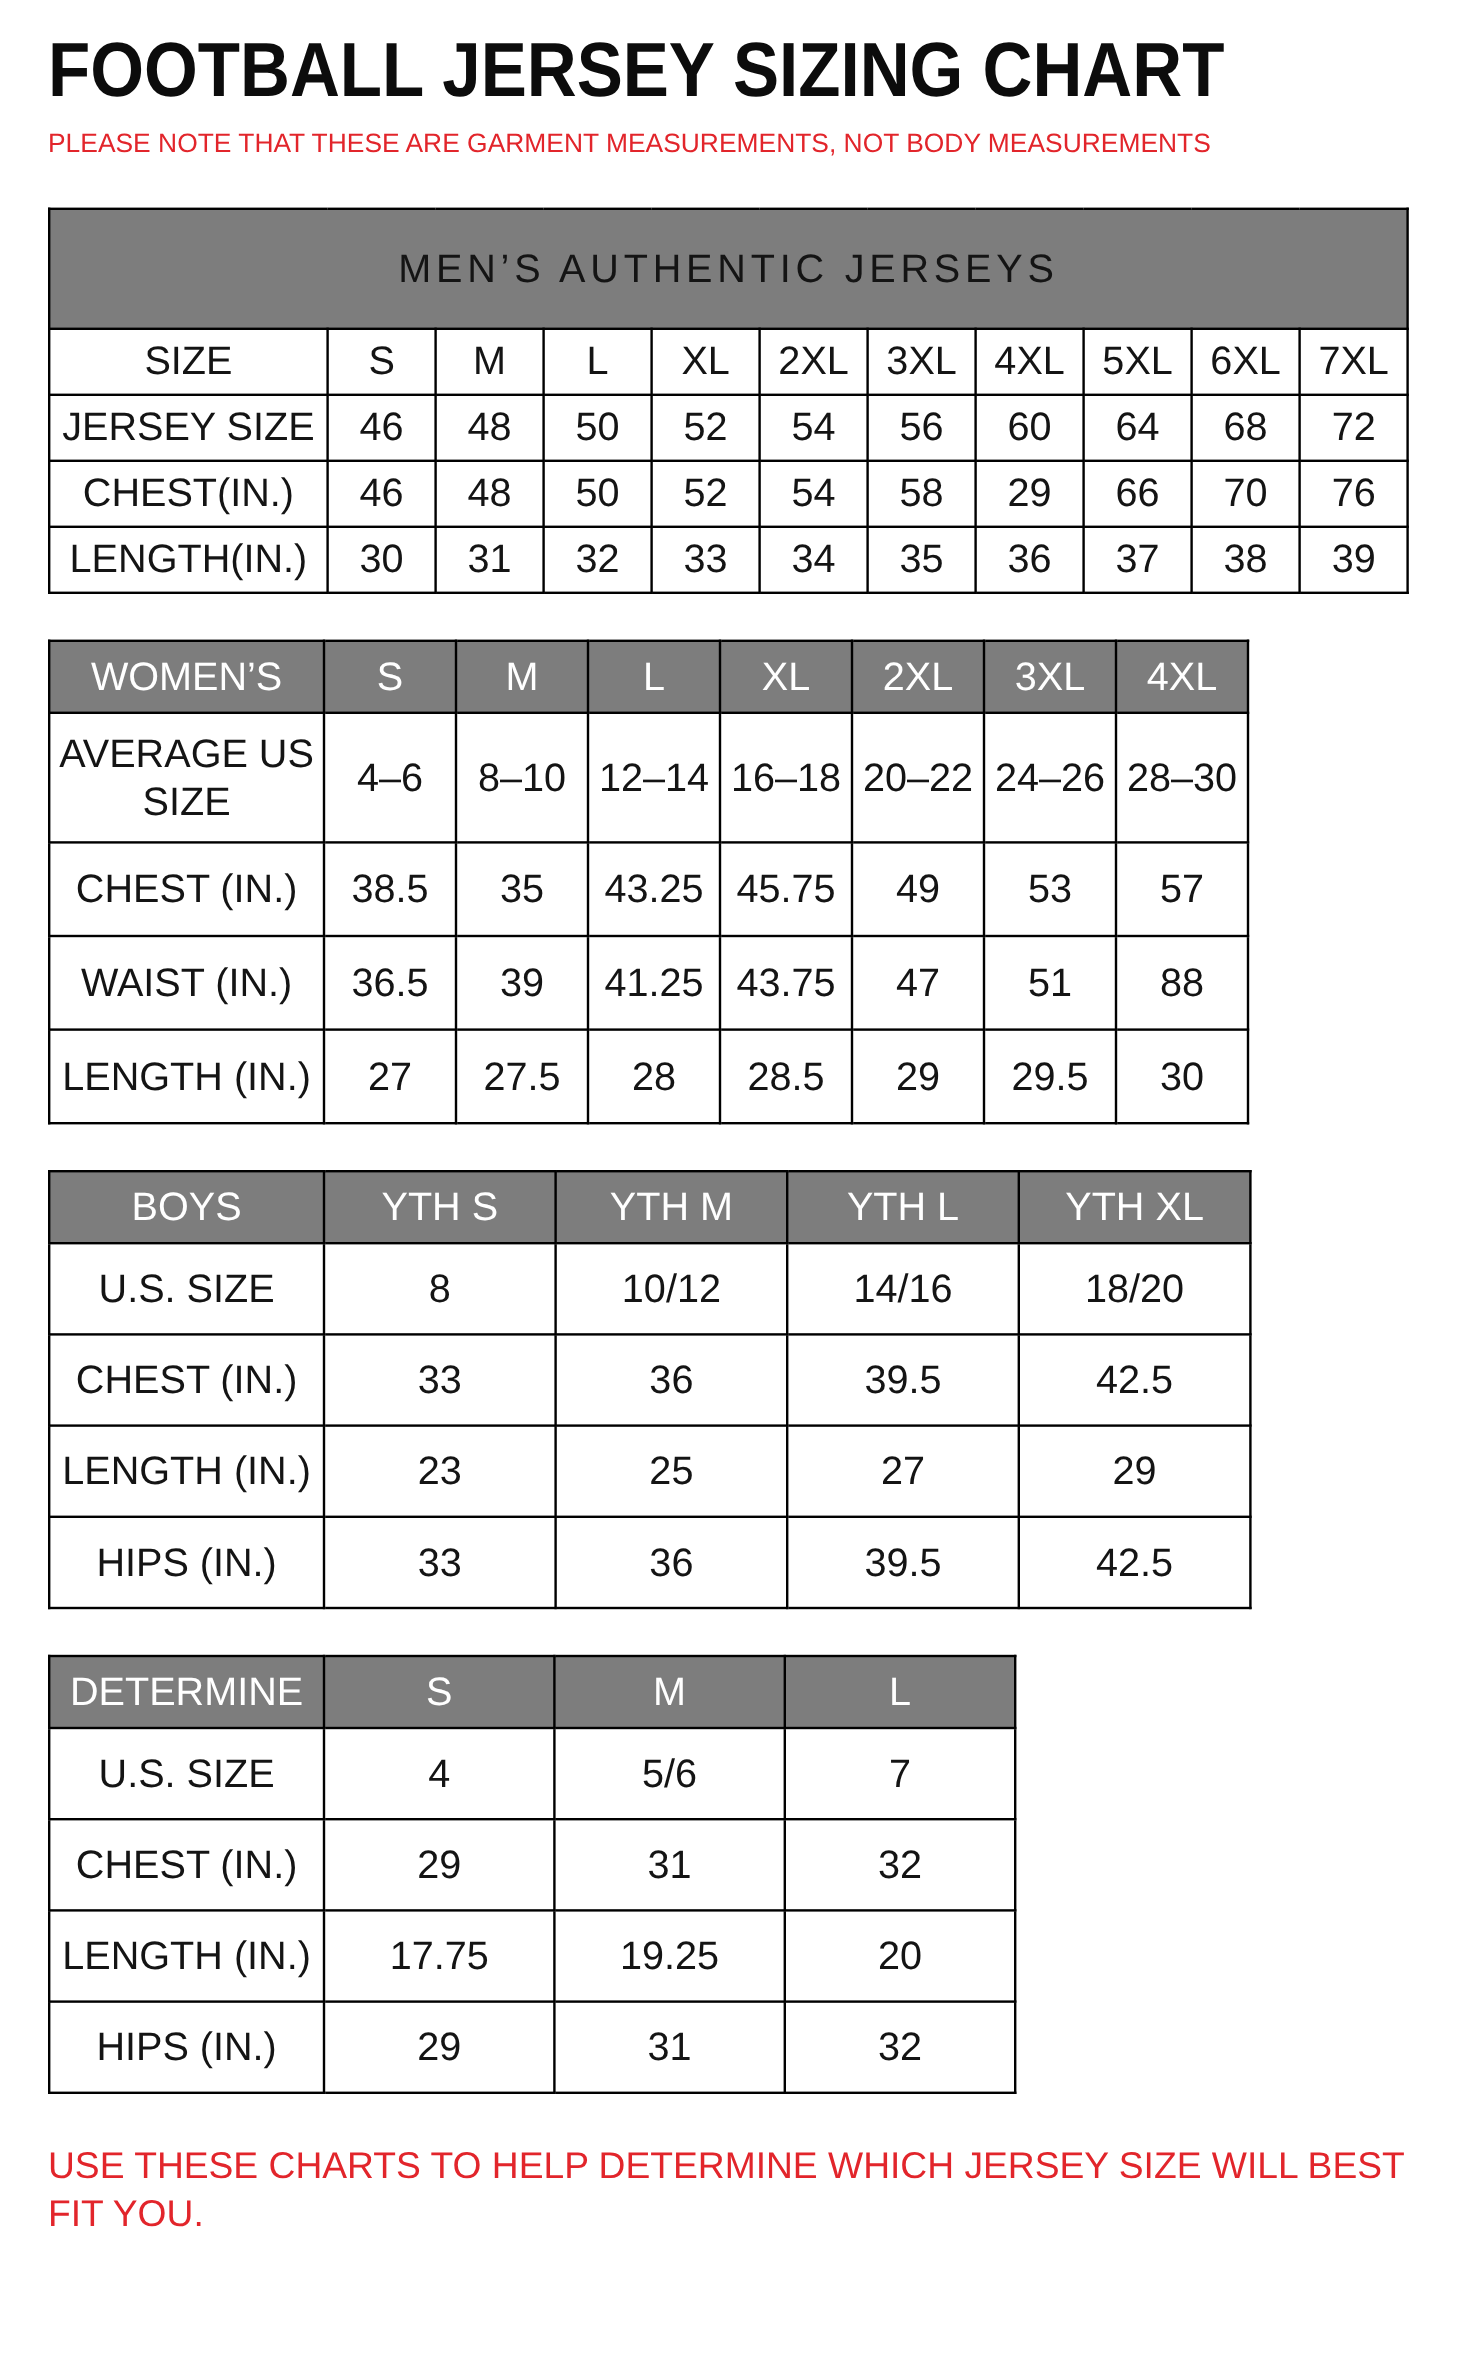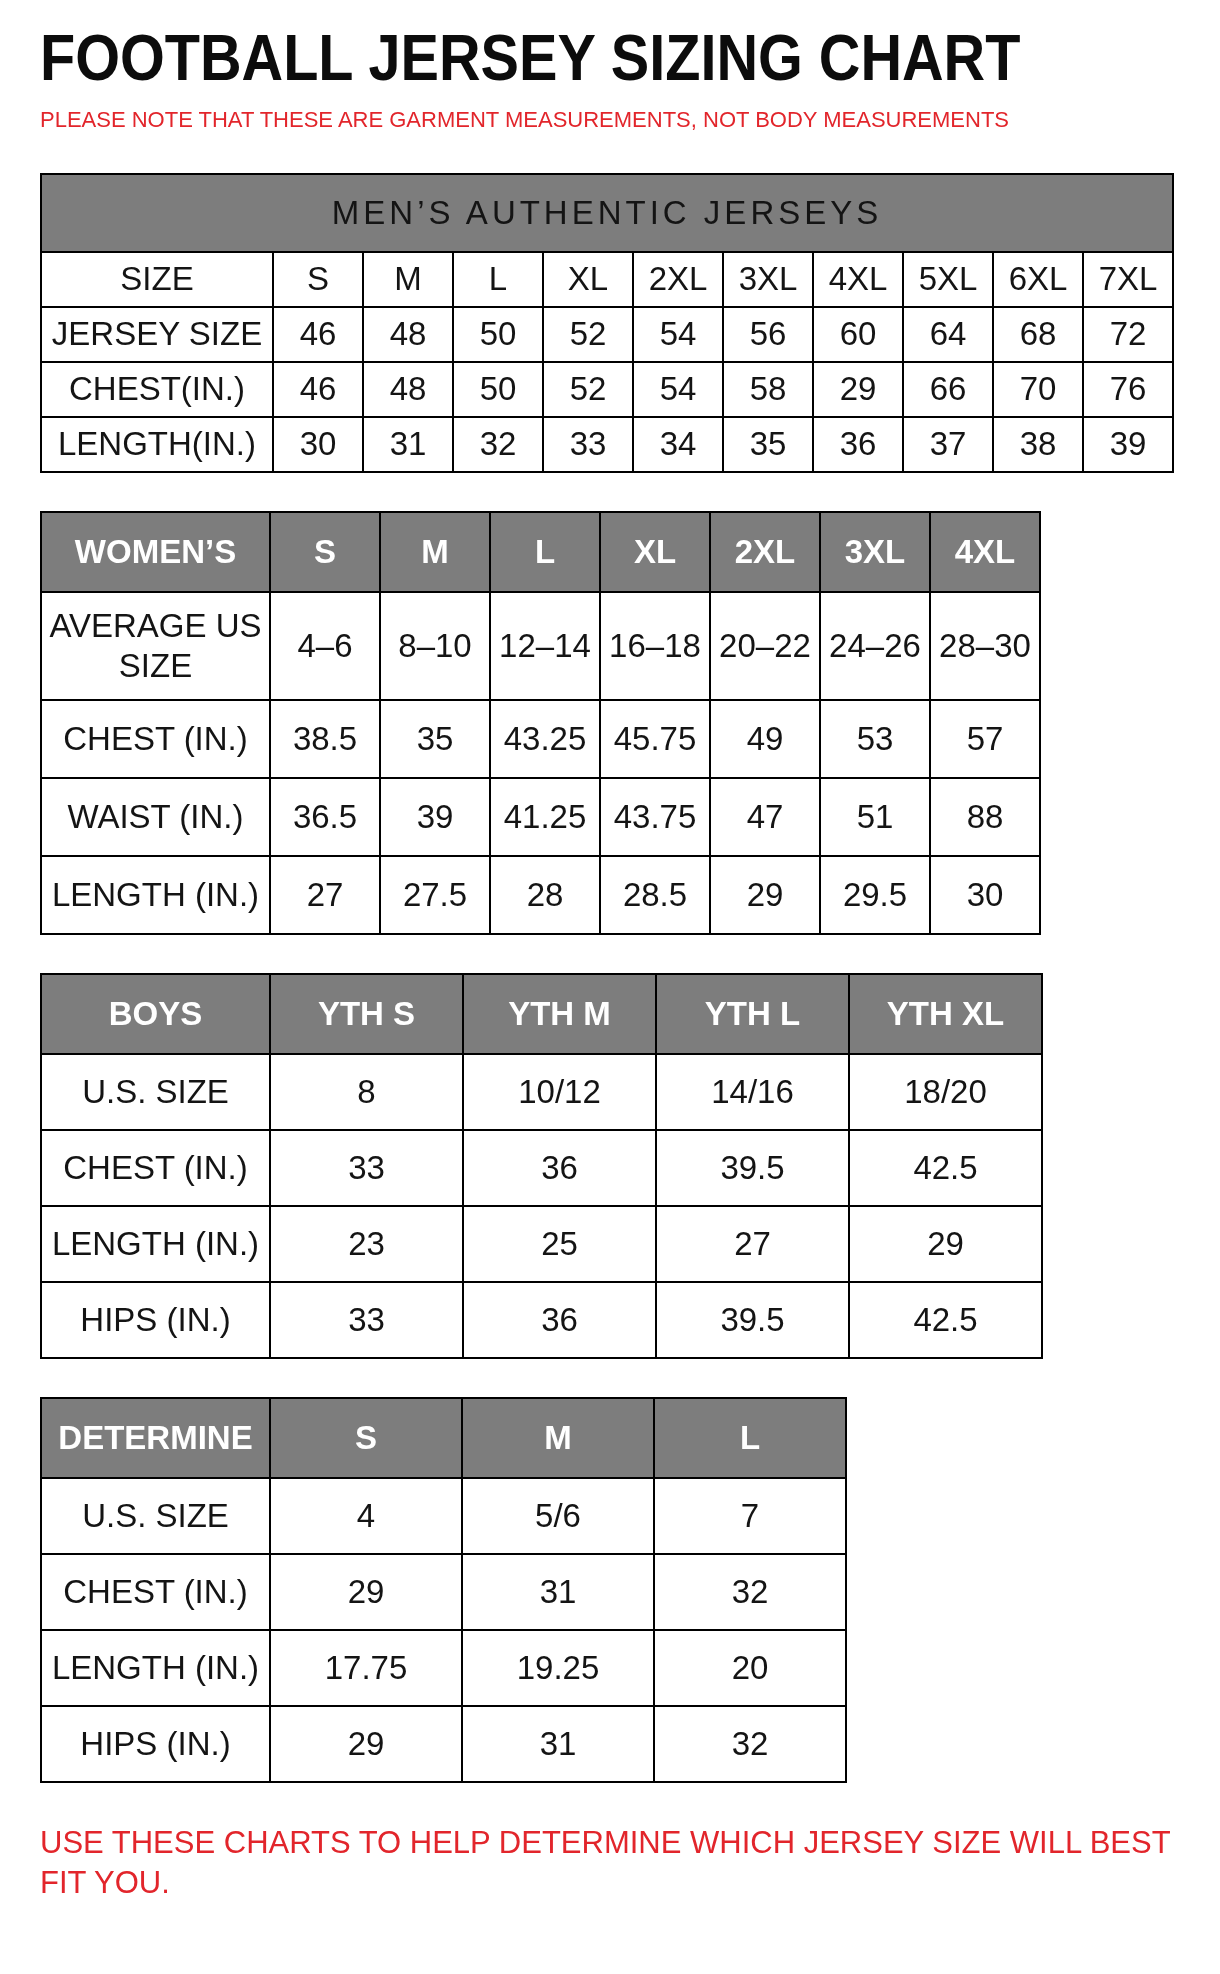--- a/index.html
+++ b/index.html
@@ -36,30 +36,30 @@
     vertical-align:middle;
     font-size:33px;
     font-weight:400;
     color:#141414;
     padding:0 4px;
     word-wrap:break-word;
   }
   .band {
     background:var(--header-gray, #7d7d7d);
     color:#fff;
-    height:78px;
+    height:100px;
     font-size:35px;
     font-weight:400;
     letter-spacing:4px;
   }
   .ghead th {
     background:var(--header-gray, #7d7d7d);
     color:#fff;
-    height:80px;
-    font-weight:700;
+    height:60px;
+    font-weight:400;
   }
   .mens { width:1132px; }
   .mens col.lblcol { width:232px; }
   .mens col.valcol { width:90px; }
   .mens tbody td { height:55px; }
 
   .womens { width:999px; }
   .womens col.lblcol { width:229px; }
   .womens col.valcol { width:110px; }
   .womens tbody td { height:78px; }

